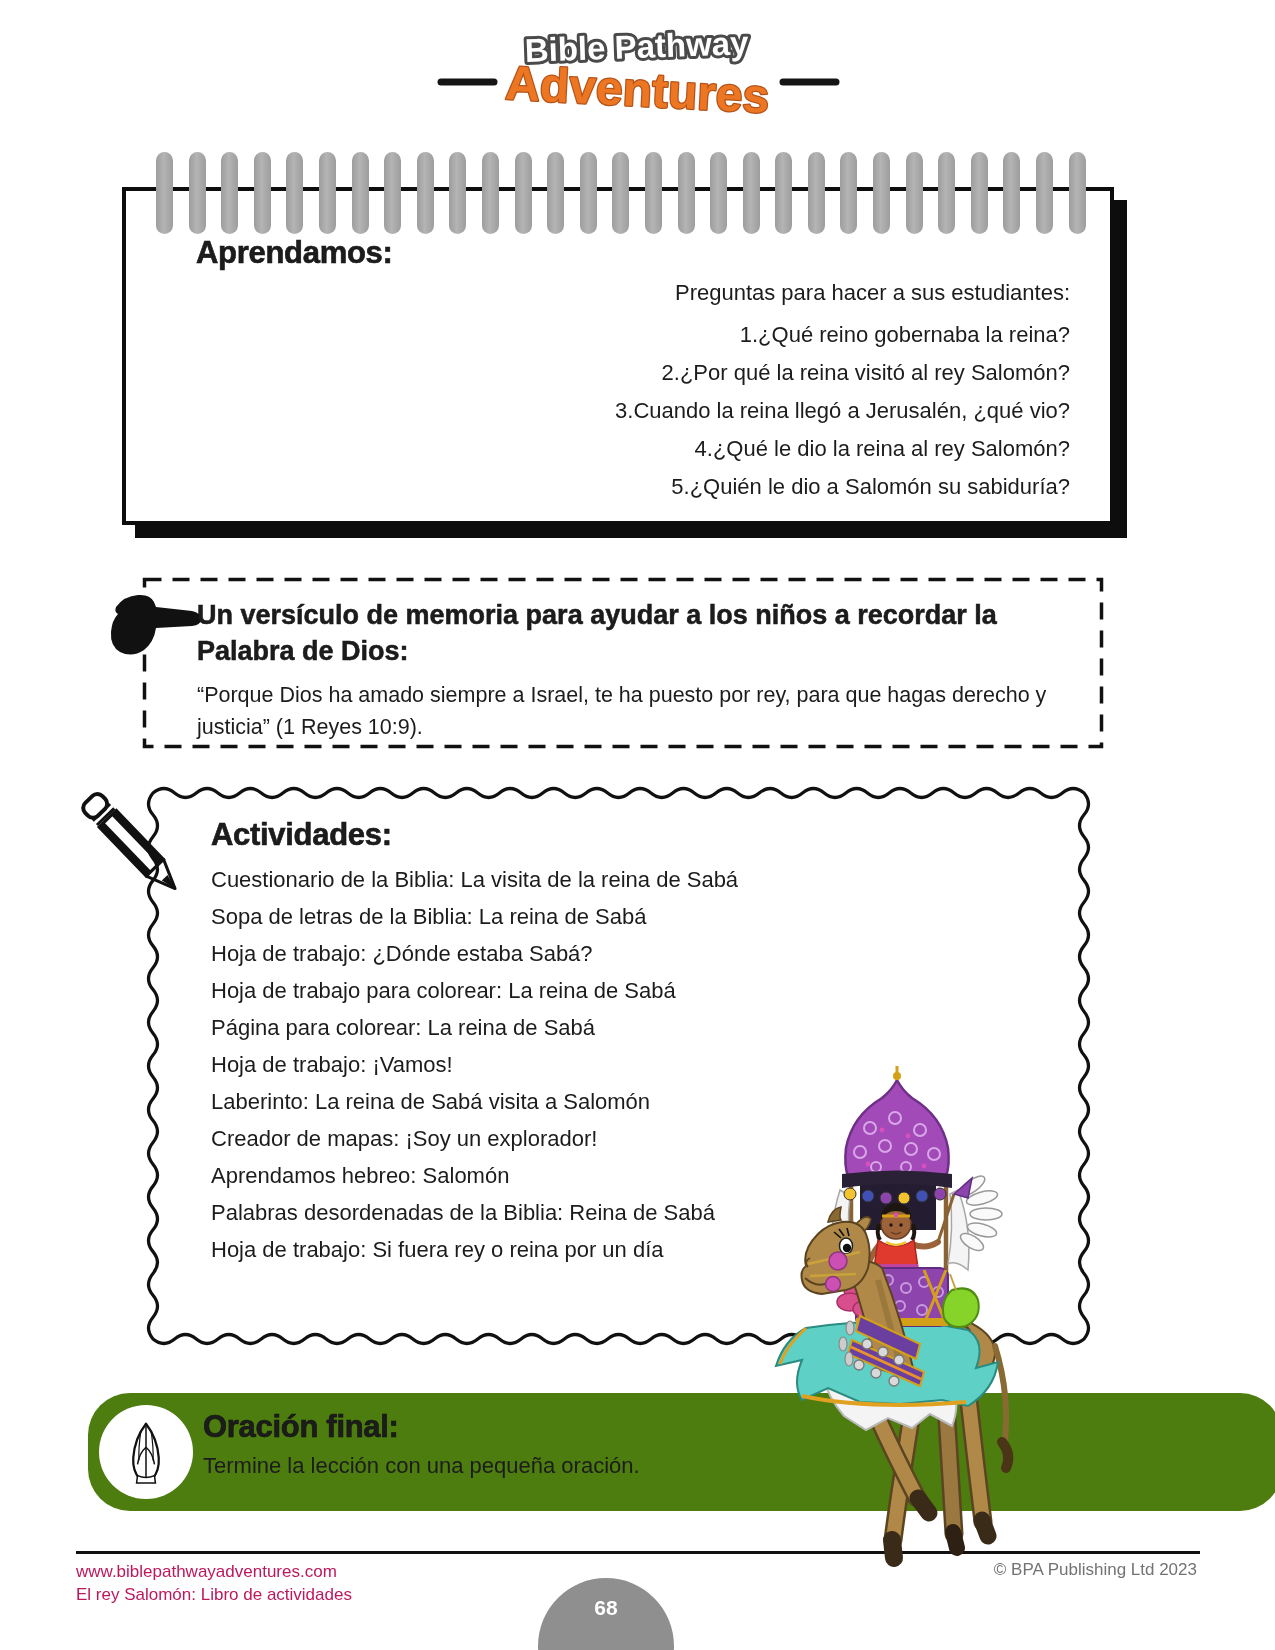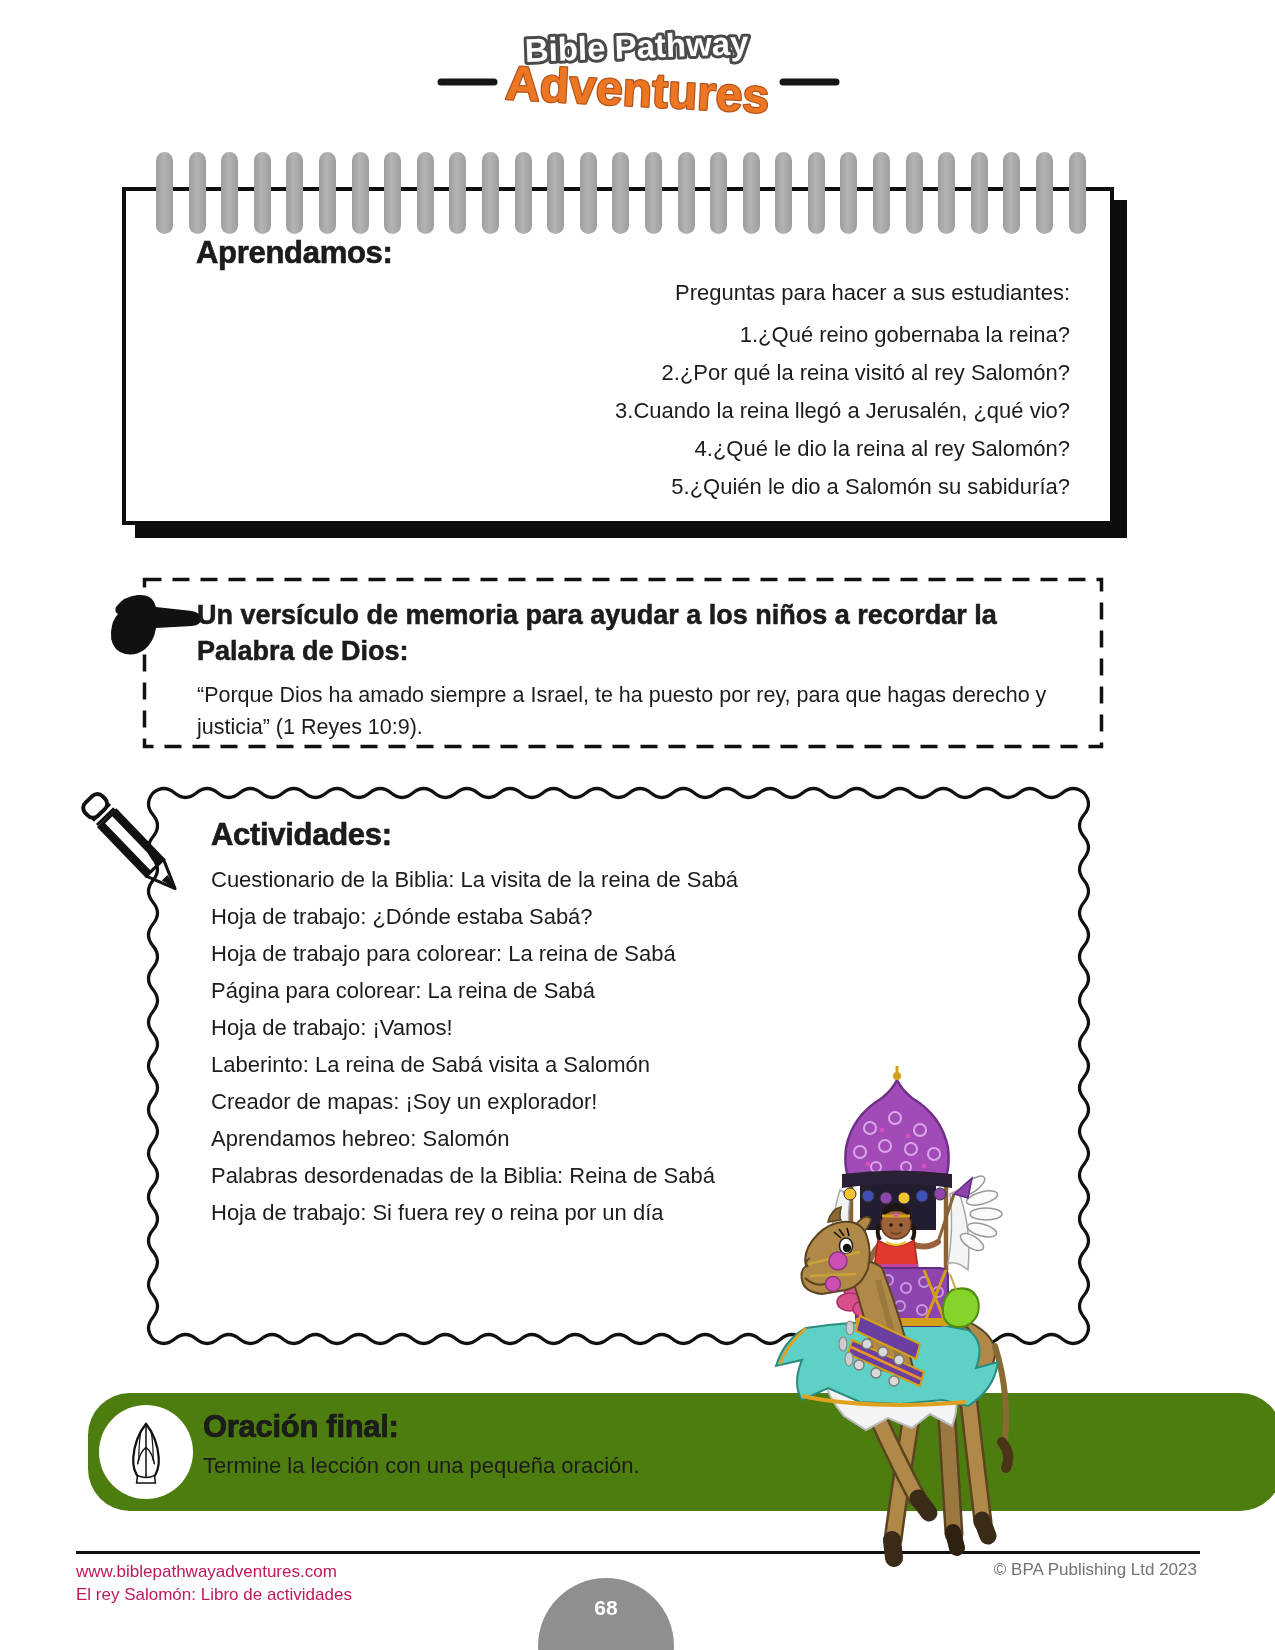--- a/index.html
+++ b/index.html
@@ -145,20 +145,21 @@
   </svg>
 
   <div class="act-box">
     <svg class="wave" width="943" height="558">
         <path id="wavy-path" fill="none" stroke="#111" stroke-width="3.2" d="M 6 6 q 10.825581395348838 -9 21.651162790697676 0 q 10.825581395348838 9 21.651162790697676 0 q 10.825581395348838 -9 21.651162790697676 0 q 10.825581395348838 9 21.651162790697676 0 q 10.825581395348838 -9 21.651162790697676 0 q 10.825581395348838 9 21.651162790697676 0 q 10.825581395348838 -9 21.651162790697676 0 q 10.825581395348838 9 21.651162790697676 0 q 10.825581395348838 -9 21.651162790697676 0 q 10.825581395348838 9 21.651162790697676 0 q 10.825581395348838 -9 21.651162790697676 0 q 10.825581395348838 9 21.651162790697676 0 q 10.825581395348838 -9 21.651162790697676 0 q 10.825581395348838 9 21.651162790697676 0 q 10.825581395348838 -9 21.651162790697676 0 q 10.825581395348838 9 21.651162790697676 0 q 10.825581395348838 -9 21.651162790697676 0 q 10.825581395348838 9 21.651162790697676 0 q 10.825581395348838 -9 21.651162790697676 0 q 10.825581395348838 9 21.651162790697676 0 q 10.825581395348838 -9 21.651162790697676 0 q 10.825581395348838 9 21.651162790697676 0 q 10.825581395348838 -9 21.651162790697676 0 q 10.825581395348838 9 21.651162790697676 0 q 10.825581395348838 -9 21.651162790697676 0 q 10.825581395348838 9 21.651162790697676 0 q 10.825581395348838 -9 21.651162790697676 0 q 10.825581395348838 9 21.651162790697676 0 q 10.825581395348838 -9 21.651162790697676 0 q 10.825581395348838 9 21.651162790697676 0 q 10.825581395348838 -9 21.651162790697676 0 q 10.825581395348838 9 21.651162790697676 0 q 10.825581395348838 -9 21.651162790697676 0 q 10.825581395348838 9 21.651162790697676 0 q 10.825581395348838 -9 21.651162790697676 0 q 10.825581395348838 9 21.651162790697676 0 q 10.825581395348838 -9 21.651162790697676 0 q 10.825581395348838 9 21.651162790697676 0 q 10.825581395348838 -9 21.651162790697676 0 q 10.825581395348838 9 21.651162790697676 0 q 10.825581395348838 -9 21.651162790697676 0 q 10.825581395348838 9 21.651162790697676 0 q 10.825581395348838 -9 21.651162790697676 0 q 9 10.92 0 21.84 q -9 10.92 0 21.84 q 9 10.92 0 21.84 q -9 10.92 0 21.84 q 9 10.92 0 21.84 q -9 10.92 0 21.84 q 9 10.92 0 21.84 q -9 10.92 0 21.84 q 9 10.92 0 21.84 q -9 10.92 0 21.84 q 9 10.92 0 21.84 q -9 10.92 0 21.84 q 9 10.92 0 21.84 q -9 10.92 0 21.84 q 9 10.92 0 21.84 q -9 10.92 0 21.84 q 9 10.92 0 21.84 q -9 10.92 0 21.84 q 9 10.92 0 21.84 q -9 10.92 0 21.84 q 9 10.92 0 21.84 q -9 10.92 0 21.84 q 9 10.92 0 21.84 q -9 10.92 0 21.84 q 9 10.92 0 21.84 q -10.825581395348838 9 -21.651162790697676 0 q -10.825581395348838 -9 -21.651162790697676 0 q -10.825581395348838 9 -21.651162790697676 0 q -10.825581395348838 -9 -21.651162790697676 0 q -10.825581395348838 9 -21.651162790697676 0 q -10.825581395348838 -9 -21.651162790697676 0 q -10.825581395348838 9 -21.651162790697676 0 q -10.825581395348838 -9 -21.651162790697676 0 q -10.825581395348838 9 -21.651162790697676 0 q -10.825581395348838 -9 -21.651162790697676 0 q -10.825581395348838 9 -21.651162790697676 0 q -10.825581395348838 -9 -21.651162790697676 0 q -10.825581395348838 9 -21.651162790697676 0 q -10.825581395348838 -9 -21.651162790697676 0 q -10.825581395348838 9 -21.651162790697676 0 q -10.825581395348838 -9 -21.651162790697676 0 q -10.825581395348838 9 -21.651162790697676 0 q -10.825581395348838 -9 -21.651162790697676 0 q -10.825581395348838 9 -21.651162790697676 0 q -10.825581395348838 -9 -21.651162790697676 0 q -10.825581395348838 9 -21.651162790697676 0 q -10.825581395348838 -9 -21.651162790697676 0 q -10.825581395348838 9 -21.651162790697676 0 q -10.825581395348838 -9 -21.651162790697676 0 q -10.825581395348838 9 -21.651162790697676 0 q -10.825581395348838 -9 -21.651162790697676 0 q -10.825581395348838 9 -21.651162790697676 0 q -10.825581395348838 -9 -21.651162790697676 0 q -10.825581395348838 9 -21.651162790697676 0 q -10.825581395348838 -9 -21.651162790697676 0 q -10.825581395348838 9 -21.651162790697676 0 q -10.825581395348838 -9 -21.651162790697676 0 q -10.825581395348838 9 -21.651162790697676 0 q -10.825581395348838 -9 -21.651162790697676 0 q -10.825581395348838 9 -21.651162790697676 0 q -10.825581395348838 -9 -21.651162790697676 0 q -10.825581395348838 9 -21.651162790697676 0 q -10.825581395348838 -9 -21.651162790697676 0 q -10.825581395348838 9 -21.651162790697676 0 q -10.825581395348838 -9 -21.651162790697676 0 q -10.825581395348838 9 -21.651162790697676 0 q -10.825581395348838 -9 -21.651162790697676 0 q -10.825581395348838 9 -21.651162790697676 0 q -9 -10.92 0 -21.84 q 9 -10.92 0 -21.84 q -9 -10.92 0 -21.84 q 9 -10.92 0 -21.84 q -9 -10.92 0 -21.84 q 9 -10.92 0 -21.84 q -9 -10.92 0 -21.84 q 9 -10.92 0 -21.84 q -9 -10.92 0 -21.84 q 9 -10.92 0 -21.84 q -9 -10.92 0 -21.84 q 9 -10.92 0 -21.84 q -9 -10.92 0 -21.84 q 9 -10.92 0 -21.84 q -9 -10.92 0 -21.84 q 9 -10.92 0 -21.84 q -9 -10.92 0 -21.84 q 9 -10.92 0 -21.84 q -9 -10.92 0 -21.84 q 9 -10.92 0 -21.84 q -9 -10.92 0 -21.84 q 9 -10.92 0 -21.84 q -9 -10.92 0 -21.84 q 9 -10.92 0 -21.84 q -9 -10.92 0 -21.84 Z"></path>
       </svg>
     <div class="act-content">
       <h2 class="sec-title">Actividades:</h2>
       <ul class="act-list">
         <li>Cuestionario de la Biblia: La visita de la reina de Sabá</li>
+        <li>Sopa de letras de la Biblia: La reina de Sabá</li>
         <li>Hoja de trabajo: ¿Dónde estaba Sabá?</li>
         <li>Hoja de trabajo para colorear: La reina de Sabá</li>
         <li>Página para colorear: La reina de Sabá</li>
         <li>Hoja de trabajo: ¡Vamos!</li>
         <li>Laberinto: La reina de Sabá visita a Salomón</li>
         <li>Creador de mapas: ¡Soy un explorador!</li>
         <li>Aprendamos hebreo: Salomón</li>
         <li>Palabras desordenadas de la Biblia: Reina de Sabá</li>
         <li>Hoja de trabajo: Si fuera rey o reina por un día</li>
       </ul>

